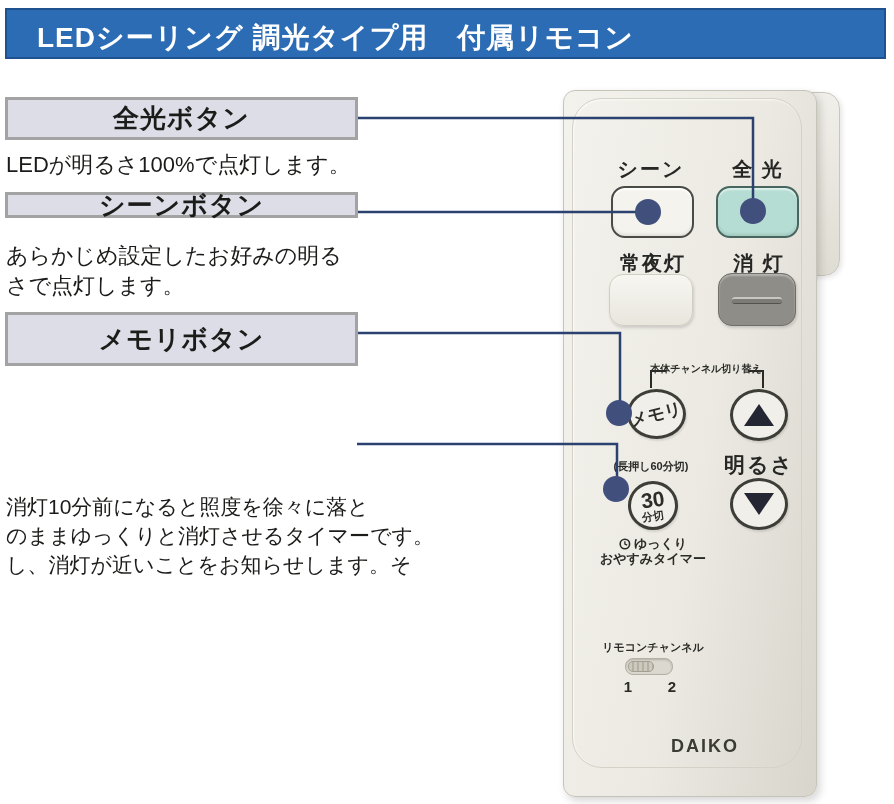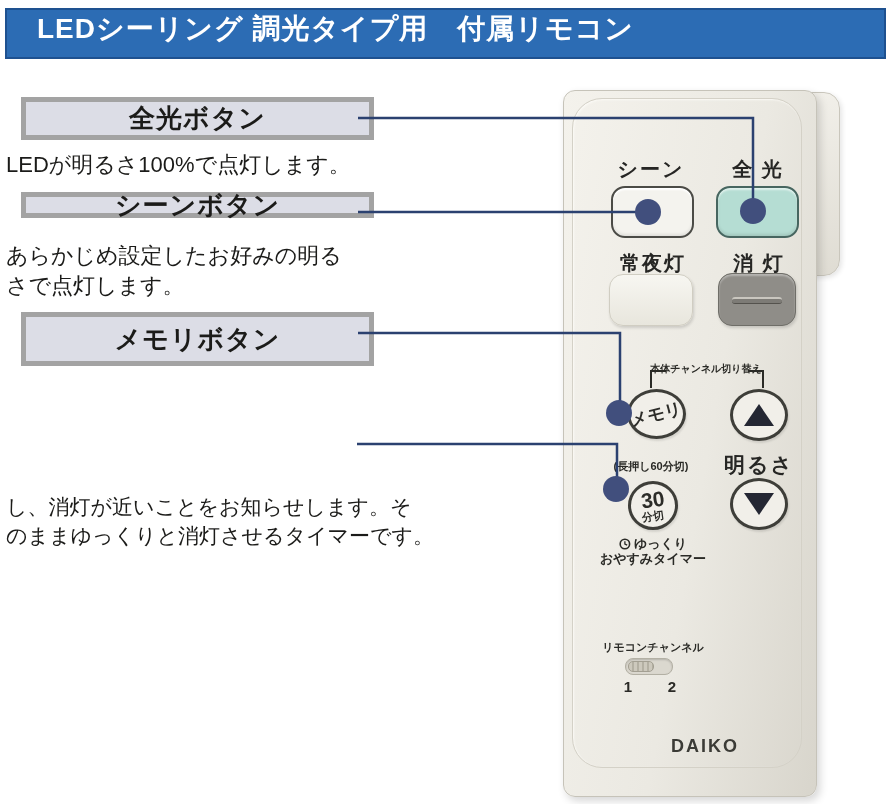--- a/index.html
+++ b/index.html
@@ -3,28 +3,28 @@
 <meta charset="utf-8">
 <style>
   html,body{margin:0;padding:0;background:#ffffff;}
   .canvas{
     position:relative;width:894px;height:804px;background:#ffffff;overflow:hidden;
     font-family:"Liberation Sans","DejaVu Sans",sans-serif;color:#1b1b19;
   }
   
   .header{
     position:absolute;left:5px;top:8px;width:881px;height:51px;box-sizing:border-box;
-    background:#2c6cb4;border:2px solid #1e5190;display:flex;align-items:flex-start;
+    background:#2c6cb4;border:2px solid #1e5190;display:flex;align-items:flex-end;
     padding-left:30px;
   }
   .header span{color:#ffffff;font-size:28px;font-weight:bold;letter-spacing:1px;}
   
   .callout{
-    position:absolute;left:21px;width:353px;box-sizing:border-box;background:#dcdde6;
-    border:5px solid #a3a3a3;display:flex;flex-direction:column;align-items:center;justify-content:center;
+    position:absolute;left:5px;width:353px;box-sizing:border-box;background:#dcdde6;
+    border:3px solid #a3a3a3;display:flex;flex-direction:column;align-items:center;justify-content:center;
     font-size:26px;font-weight:600;color:#1b1b19;letter-spacing:1px;text-align:center;
   }
   .box1{top:97px;height:43px;}
   .box2{top:192px;height:26px;}
   .box3{top:312px;height:54px;}
   .box4{top:405px;height:79px;font-size:25px;line-height:34px;}
   .desc{position:absolute;left:6px;font-size:22px;line-height:30px;color:#1b1b19;}
   .p1{top:150px;}
   .p2{top:241px;}
   .p3{top:366px;left:12px;}
@@ -134,22 +134,23 @@
   <div class="desc p2">
     <div>あらかじめ設定したお好みの明る</div>
     <div>さで点灯します。</div>
   </div>
 
   <div class="callout box3">
     <span>メモリボタン</span>
   </div>
 
   <div class="desc p4">
+    <div>消灯10分前になると照度を徐々に落と</div>
+    <div>のままゆっくりと消灯させるタイマーです。</div>
     <div>し、消灯が近いことをお知らせします。そ</div>
-    <div>のままゆっくりと消灯させるタイマーです。</div>
   </div>
 
   <div class="holder"></div>
 
   <div class="remote">
     <div class="faceplate"></div>
 
     <div class="btn-label" style="left:87px;top:65px;">シーン</div>
     <div class="btn-label" style="left:194px;top:65px;">全 光</div>
     <div class="rbtn btn-scene"></div>

